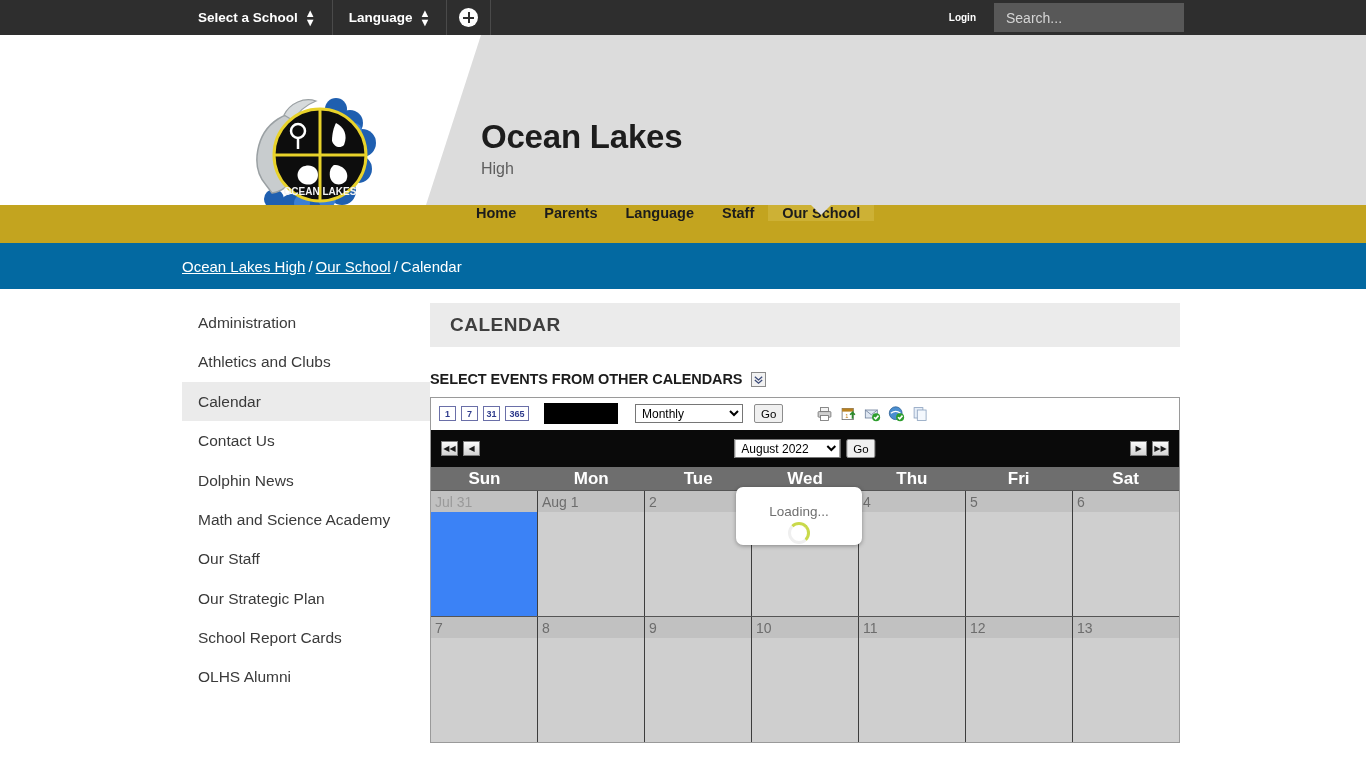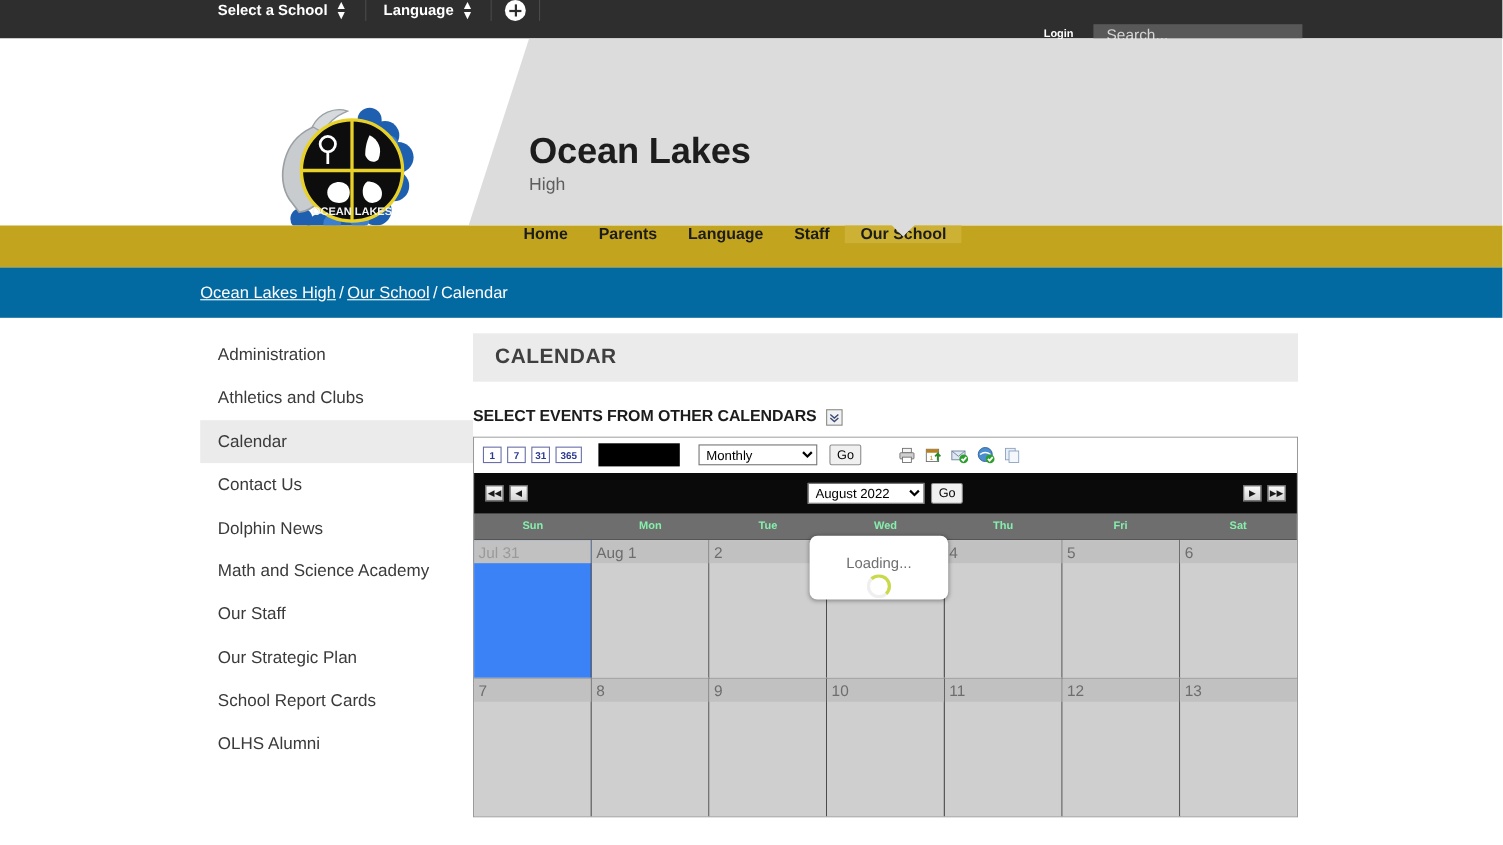--- a/index.html
+++ b/index.html
@@ -11,21 +11,20 @@
     font-family: "Liberation Sans", sans-serif;
   }
 
   
   .topbar {
     height: 35px;
     background: #2e2e2e;
     display: flex;
     align-items: stretch;
     position: relative;
-    flex-direction: column;
   }
   .topbar-left {
     display: flex;
     align-items: stretch;
     margin-left: 182px;
   }
   .topbar-item {
     display: flex;
     align-items: center;
     gap: 7px;
@@ -352,22 +351,22 @@
   }
   .cal-nav-right .navbtn { margin-right: 0; margin-left: 5px; }
 
   .dow-row {
     display: flex;
     background: #6e6e6e;
     height: 23px;
   }
   .dow {
     flex: 1;
-    color: #86efac;
-    font-size: 10px;
+    color: #ffffff;
+    font-size: 17px;
     font-weight: bold;
     display: flex;
     align-items: center; justify-content: center;
   }
   .week-row {
     display: flex;
     border-top: 1px solid #555555;
   }
   .day-cell {
     flex: 1;

